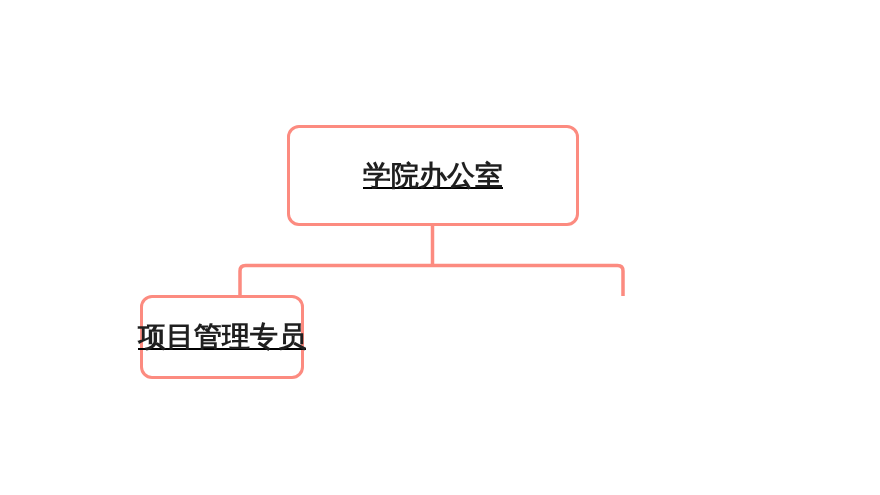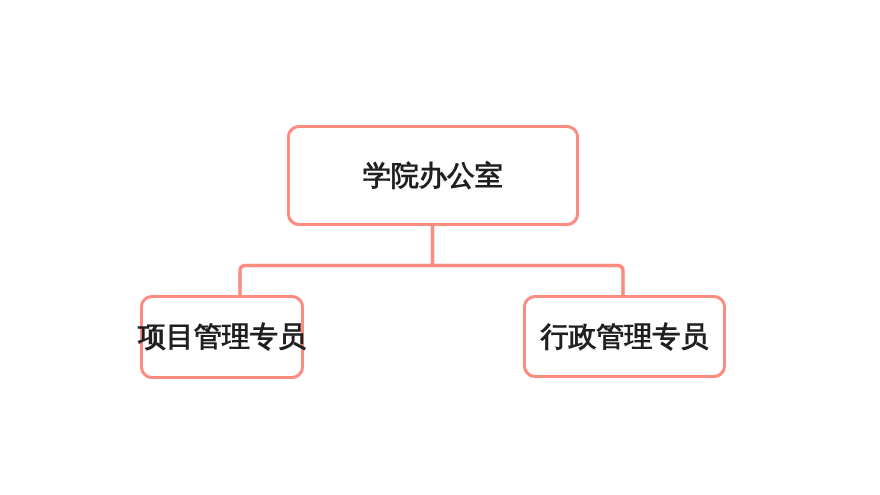--- a/index.html
+++ b/index.html
@@ -37,20 +37,21 @@
   }
   .node {
     position: absolute;
     background: var(--bg);
     border: 3.5px solid var(--accent);
     border-radius: 12px;
     display: flex;
     align-items: center;
     justify-content: center;
     cursor: default;
+    text-decoration: underline;
   }
   .node-label {
     font-weight: bold;
     font-size: 28px;
     line-height: 1;
     color: var(--text-color);
     white-space: nowrap;
   }
   .node-root {
     left: 287px;
@@ -82,17 +83,14 @@
   </svg>
 
   <div class="node node-root">
     <span class="node-label">学院办公室</span>
   </div>
 
   <div class="node node-child-left">
     <span class="node-label">项目管理专员</span>
   </div>
 
-  <div class="node node-child-right">
-    <span class="node-label">行政管理专员</span>
-  </div>
 
 </div>
 
 </body></html>

